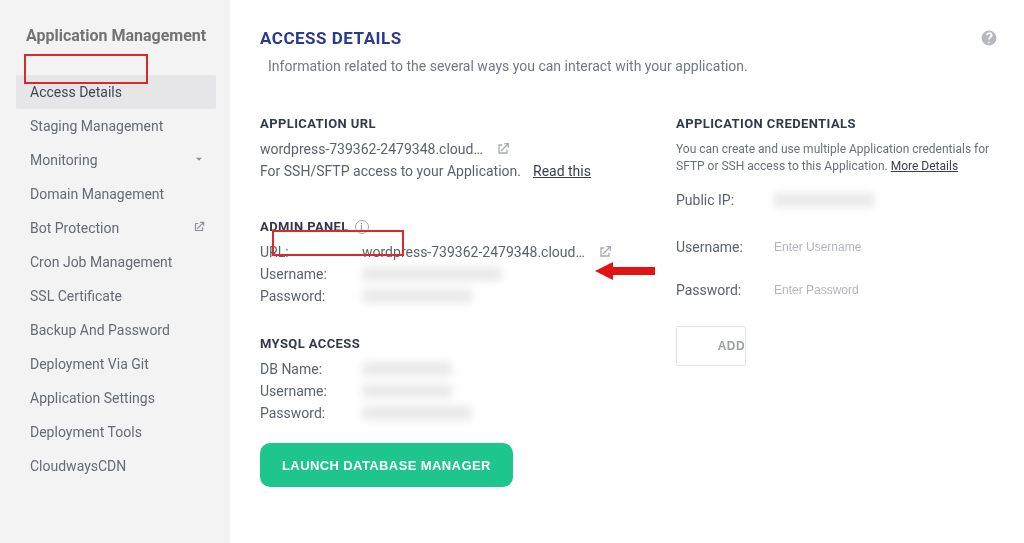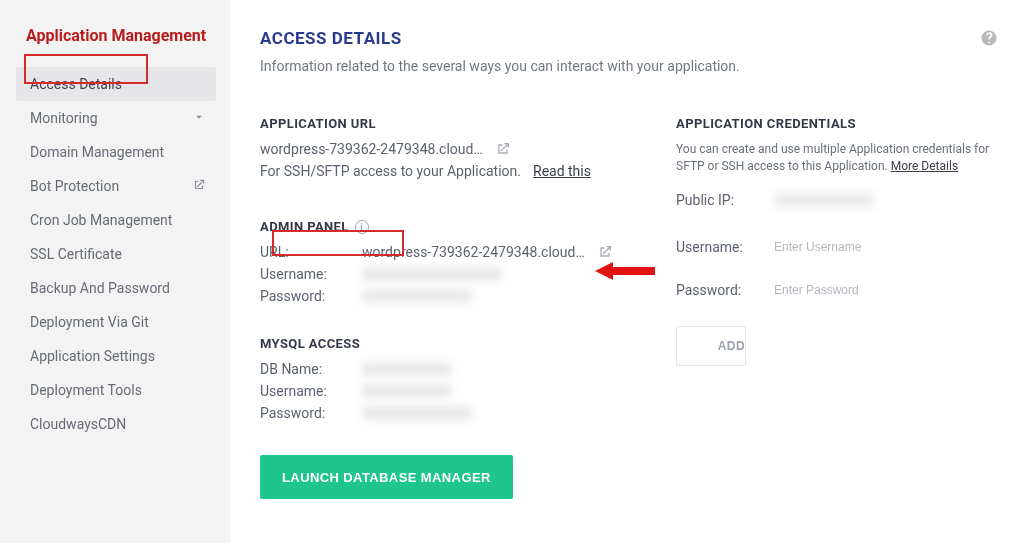--- a/index.html
+++ b/index.html
@@ -18,22 +18,22 @@
   }
   
   .sidebar {
     width: 230px;
     background: #f3f3f4;
     padding: 26px 14px 0 16px;
   }
   .sidebar-title {
     font-size: 16px;
     font-weight: 700;
-    color: #b91c1c;
-    margin-bottom: 22px;
+    color: #737373;
+    margin-bottom: 30px;
     padding-left: 10px;
   }
   .side-item {
     height: 34px;
     display: flex;
     align-items: center;
     padding: 0 10px 0 14px;
     color: #666b74;
     font-size: 14px;
     border-radius: 2px;
@@ -67,20 +67,21 @@
     font-weight: 700;
     color: #2a3b8f;
     letter-spacing: .5px;
   }
   .title-row .grow { flex:1; }
   .help-ic { width:18px;height:18px; color:#b7b9bd; }
   .subtitle {
     margin-top: 10px;
     color: #727882;
     font-size: 14px;
+    margin-left: 8px;
   }
   .columns {
     display: flex;
     margin-top: 42px;
     gap: 36px;
   }
   .col-left { width: 380px; }
   .col-right { flex:1; }
   .section-h {
     font-size: 13px;
@@ -115,30 +116,30 @@
     border-radius:3px;
     height:14px;
   }
   .ext-link-ic {
     width:16px;height:16px;color:#a8acb5;flex:0 0 auto;
   }
   .link {
     color:#3b3f4a; font-weight:400; text-decoration: underline; cursor:pointer;
   }
   .btn-green {
-    margin-top: 28px;
+    margin-top: 16px;
     background:#1ec58d;
     color:#fff;
     border:none;
     height:44px;
     padding: 0 22px;
     font-weight:700;
     letter-spacing:.4px;
     font-size:13px;
-    border-radius:2px;
+    border-radius:10px;
     cursor:pointer;
   }
   
   .desc {
     color:#6a7079;font-size:12px;margin-bottom:16px;line-height:1.45;
   }
   .cred-row {
     display:flex; align-items:center; margin-bottom:16px; gap:18px;
   }
   .cred-row .clabel { width:80px; color:#5c626d; font-size:14px; }
@@ -165,20 +166,23 @@
 </head>
 <body>
 
 <div class="page">
 
   <aside class="sidebar">
     <div class="sidebar-title">Application Management</div>
 
     <div class="side-item active">
       <span>Access Details</span>
+    </div>
+    <div class="side-item">
+      <span>Staging Management</span>
     </div>
     <div class="side-item">
       <span>Monitoring</span>
       <span class="spacer"></span>
       <span>
         <svg viewBox="0 0 24 24">
             <path d="M7 10l5 5 5-5z"></path>
           </svg>
       </span>
     </div>

